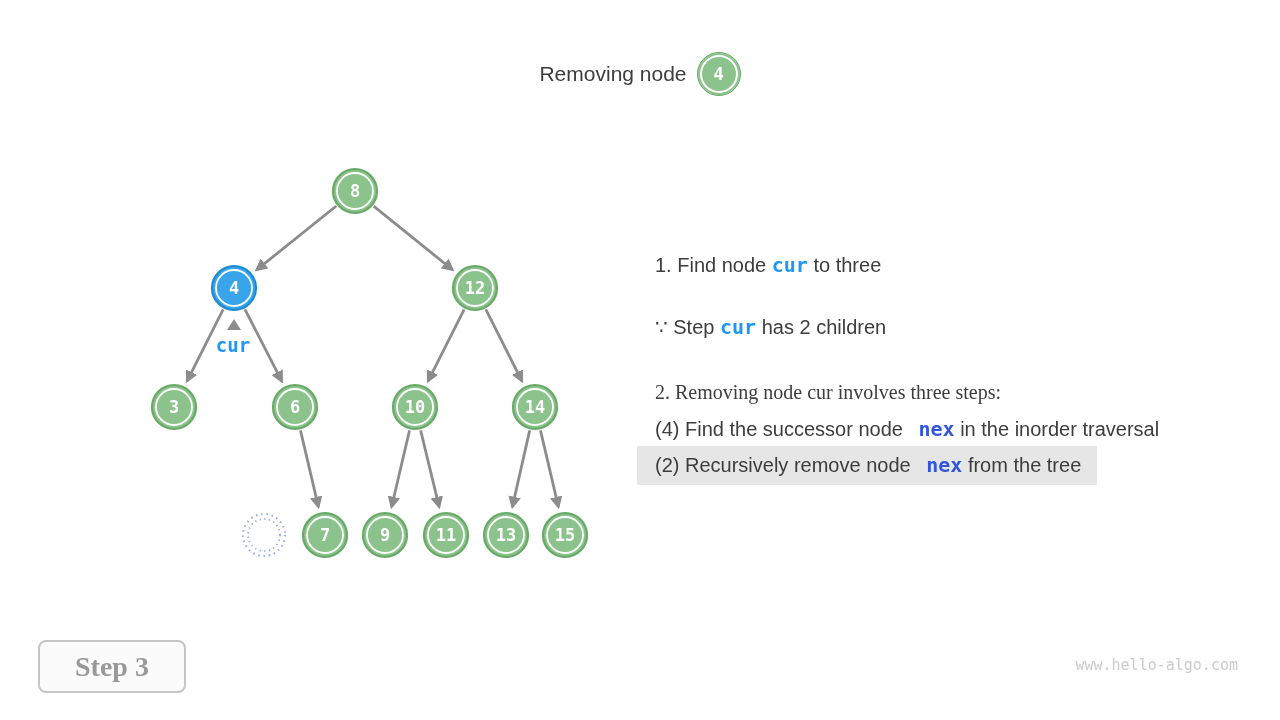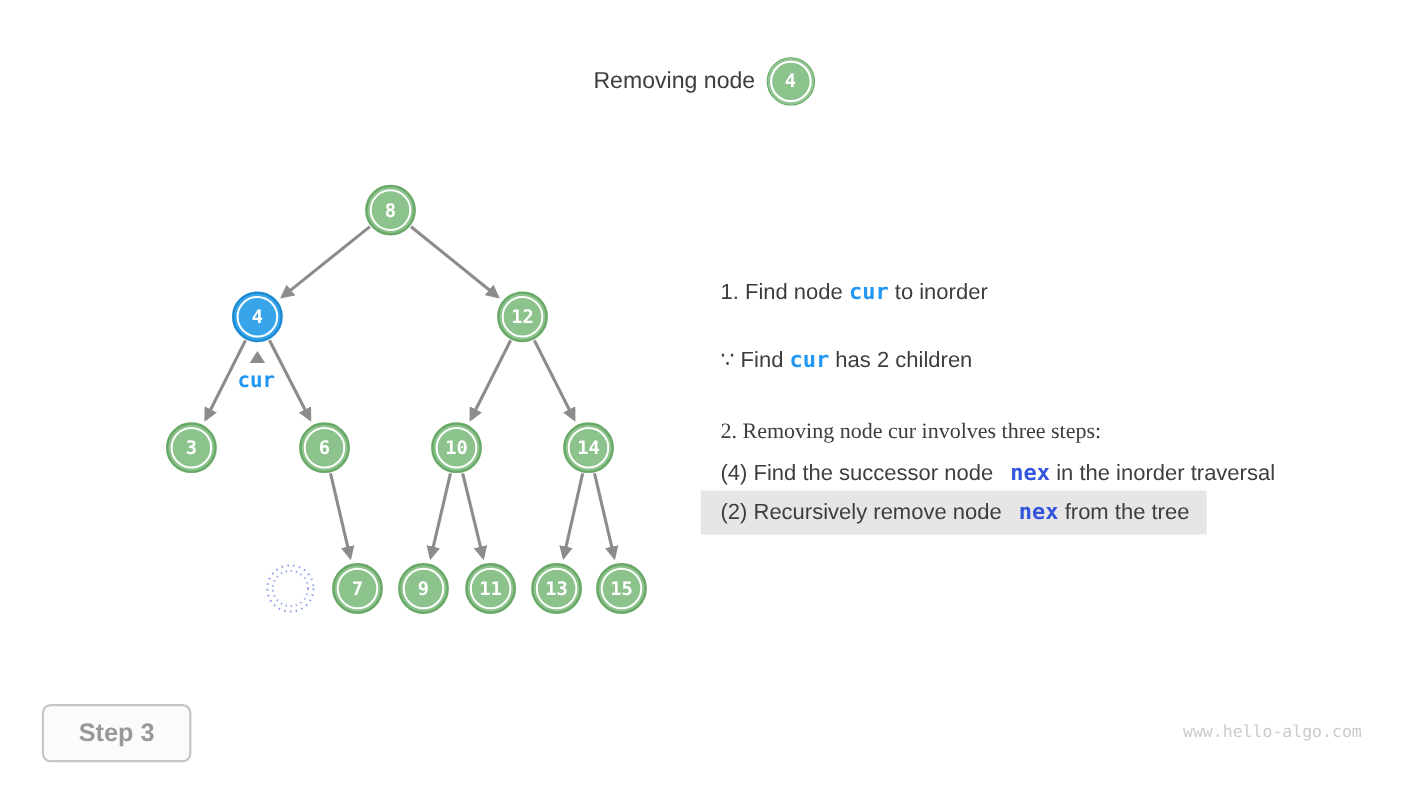--- a/index.html
+++ b/index.html
@@ -36,24 +36,24 @@
   #notes{position:absolute;left:655px;top:0;width:600px;}
   .note-line{position:absolute;left:0;white-space:nowrap;
     font-size:20px;color:var(--text-dark);line-height:28px;}
   .note-line .code{font-family:"DejaVu Sans Mono",monospace;font-weight:bold;}
   .note-line .code-light{color:var(--code-light);}
   .note-line .code-royal{color:var(--code-royal);margin-left:10px;}
   .note-line.highlighted{background:var(--hl-bg);border-radius:1px;
     margin-left:-18px;padding:5px 16px 6px 18px;}
 
   
-  .step-box{position:absolute;left:38px;top:640px;width:136px;height:53px;
+  .step-box{position:absolute;left:38px;top:640px;width:148px;height:53px;
     border:2px solid #C5C5C5;border-radius:8px;background:#FBFBFB;
     display:flex;align-items:center;justify-content:center;
-    font-family:Liberation Sans, sans-serif;font-weight:bold;font-size:23px;
+    font-family:Liberation Serif, serif;font-weight:bold;font-size:28px;
     color:var(--step-text);}
 
   
   .watermark{position:absolute;right:42px;top:656px;
     font-family:"DejaVu Sans Mono",monospace;font-size:15px;color:var(--watermark);}
 </style>
 </head>
 <body>
 
 <div class="stage">
@@ -118,22 +118,22 @@
       <circle cx="506" cy="535" r="18" fill="none" stroke="#ffffff" stroke-width="1.8"></circle>
       <text x="506" y="541" class="node-label">13</text>
       <circle cx="565" cy="535" r="22" fill="#8CC38C" stroke="#68A968" stroke-width="2.2"></circle>
       <circle cx="565" cy="535" r="18" fill="none" stroke="#ffffff" stroke-width="1.8"></circle>
       <text x="565" y="541" class="node-label">15</text>
       <path d="M234 319 L227 330 L241 330 Z" fill="#8C8C8C"></path>
       <text x="233" y="352" class="pointer-label" fill="#2196F3">cur</text>
     </svg>
 
   <div id="notes">
-      <div class="note-line" style="top: 251px;"><span>1. Find node </span><span class="code code-light">cur</span><span> to inorder</span></div>
-      <div class="note-line" style="top: 313px;"><span>∵ Find </span><span class="code code-light">cur</span><span> has 2 children</span></div>
+      <div class="note-line" style="top: 251px;"><span>1. Find node </span><span class="code code-light">cur</span><span> to three</span></div>
+      <div class="note-line" style="top: 313px;"><span>∵ Step </span><span class="code code-light">cur</span><span> has 2 children</span></div>
       <div class="note-line" style="top: 378px; font-family: Liberation Serif, serif;"><span>2. Removing node cur involves three steps:</span></div>
       <div class="note-line" style="top: 415px;"><span>(4) Find the successor node </span><span class="code code-royal">nex</span><span> in the inorder traversal</span></div>
       <div class="note-line highlighted" style="top: 446px;"><span>(2) Recursively remove node </span><span class="code code-royal">nex</span><span> from the tree</span></div>
     </div>
 
   <div class="step-box">
     <span>Step 3</span>
   </div>
 
   <div class="watermark">www.hello-algo.com</div>

